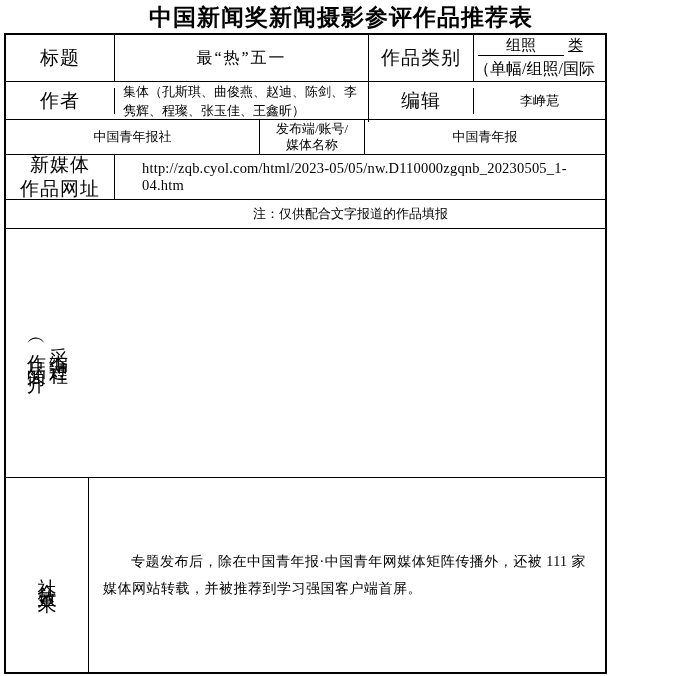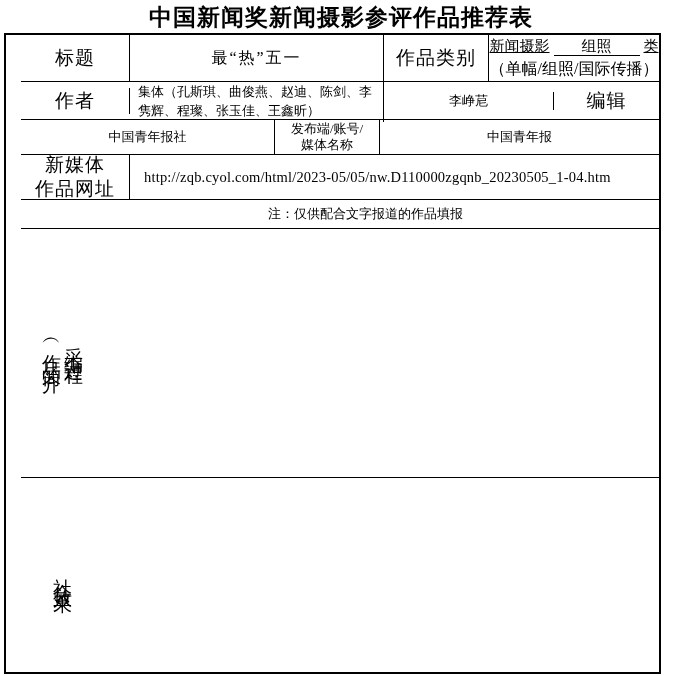--- a/index.html
+++ b/index.html
@@ -7,23 +7,23 @@
     position:relative;width:682px;height:676px;background:#ffffff;
     font-family:"Liberation Serif","DejaVu Serif",serif;color:#000;
     overflow:hidden;
   }
   .doc-title{
     position:absolute;top:1px;left:0;width:100%;height:32px;
     display:flex;align-items:center;justify-content:center;
     font-size:23px;font-weight:bold;letter-spacing:1px;
   }
   .tbl{
-    position:absolute;left:4px;top:33px;width:657px;height:641px;
+    position:absolute;left:4px;top:33px;width:603px;height:641px;
     border:2px solid #000;box-sizing:border-box;
-    display:flex;flex-direction:column;padding-left:15px;
+    display:flex;flex-direction:column;
   }
   .row{display:flex;flex-direction:row;border-bottom:1px solid #000;box-sizing:border-box;flex:0 0 auto;}
   .row:last-child{border-bottom:none;flex:1 1 auto;}
   .cell{box-sizing:border-box;border-right:1px solid #000;display:flex;align-items:center;justify-content:center;overflow:hidden;}
   .cell:last-child{border-right:none;}
   .lbl{font-size:19px;letter-spacing:1px;}
   .val{font-size:13px;}
   .c1{flex:0 0 109px;}
   .c2{flex:0 0 254px;}
   .c3{flex:0 0 105px;}
@@ -74,35 +74,35 @@
         <div class="cat-line1">
           <span>新闻摄影</span><span class="u-blank">组照</span><span>类</span>
         </div>
         <div class="cat-line2">（单幅/组照/国际传播）</div>
       </div>
     </div>
 
     <div class="row" style="height:38px;align-items:center;">
       <div class="cell c1 lbl">作者</div>
       <div class="cell c2 val left author-val">集体（孔斯琪、曲俊燕、赵迪、陈剑、李隽辉、程璨、张玉佳、王鑫昕）</div>
+      <div class="cell c3 lbl">编辑</div>
       <div class="cell c4 val">李峥苨</div>
-      <div class="cell c3 lbl">编辑</div>
     </div>
 
     <div class="row" style="height:35px;">
       <div class="cell c2 val">中国青年报社</div>
       <div class="cell c3 stack small-lbl">
         <span>发布端/账号/</span>
         <span>媒体名称</span>
       </div>
       <div class="cell c4 val">中国青年报</div>
     </div>
 
 
-    <div class="row" style="height:45px;">
+    <div class="row" style="height:45px;gap:13px;">
       <div class="cell c1 stack">
         <span class="lbl">新媒体</span>
         <span class="lbl">作品网址</span>
       </div>
       <div class="cell c4 left url-val">http://zqb.cyol.com/html/2023-05/05/nw.D110000zgqnb_20230505_1-04.htm</div>
     </div>
 
     <div class="row" style="height:29px;">
       <div class="cell r6-lbl">所配合的文字报道的标题</div>
       <div class="cell c4 r6-note">注：仅供配合文字报道的作品填报</div>
@@ -112,16 +112,19 @@
       <div class="cell vcol">
         <div class="vtext">采编过程
 （作品简介）</div>
       </div>
     </div>
 
     <div class="row">
       <div class="cell vcol">
         <div class="vtext single">社会效果</div>
       </div>
+      <div class="cell c4 para">
+        <div class="para-inner social">专题发布后，除在中国青年报·中国青年网媒体矩阵传播外，还被 111 家媒体网站转载，并被推荐到学习强国客户端首屏。</div>
+      </div>
     </div>
 
   </div>
 </div>
 
 </body></html>

